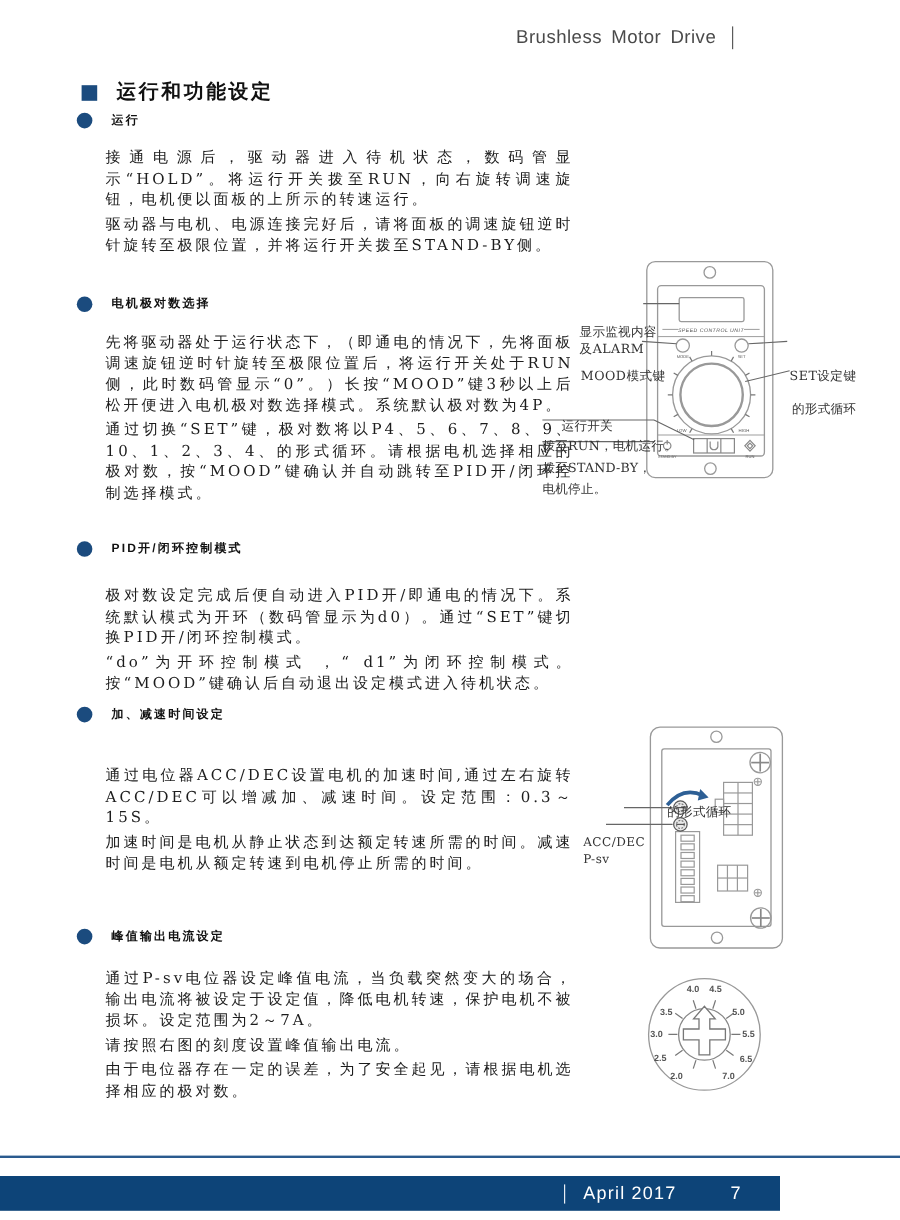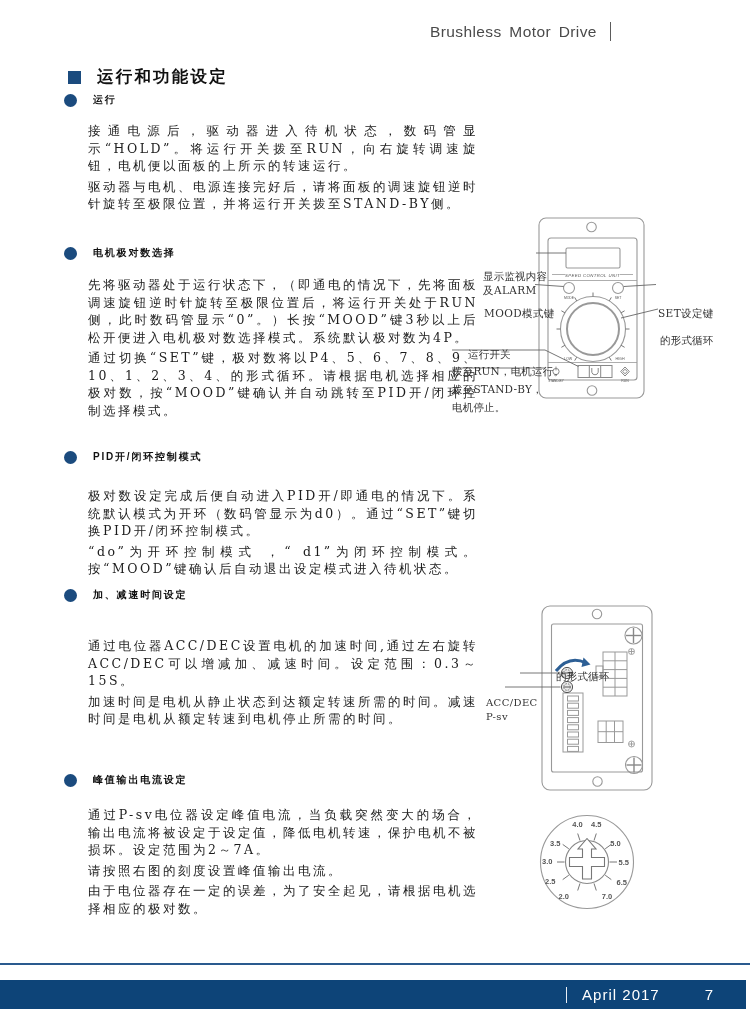--- a/index.html
+++ b/index.html
@@ -20,21 +20,21 @@
   
   .body-text{position:absolute;left:88px;width:390px;font-size:12.5px;line-height:17.5px;
              letter-spacing:2.5px;text-align:justify;color:#1c1c1c;}
   .body-text p{margin:0 0 3px 0;}
   
   .callout{position:absolute;font-size:10.5px;color:#333;letter-spacing:.2px;white-space:nowrap;margin-top:31px;}
   .callout.b{font-weight:normal;letter-spacing:.4px;}
   .diag{position:absolute;}
   
   .foot-rule{position:absolute;left:0;top:963px;width:750px;height:2px;background:#2a5a8e;}
-  .foot-bar{position:absolute;left:0;top:980px;width:746px;height:29px;background:#0d4478;
+  .foot-bar{position:absolute;left:0;top:980px;width:650px;height:29px;background:#0d4478;
             display:flex;align-items:center;justify-content:flex-end;padding-right:33px;
             box-sizing:border-box;text-align:center;}
   .foot-sep{width:1.5px;height:16px;background:#e8eef5;}
   .foot-date{font-family:"Liberation Sans", sans-serif;font-size:15px;color:#ffffff;
              letter-spacing:1px;margin-left:15px;}
   .foot-page{font-family:"Liberation Sans", sans-serif;font-size:15px;color:#ffffff;
              margin-left:45px;}
   svg text{font-family:"Liberation Sans", sans-serif;fill:#555;}
 </style>
 </head>

